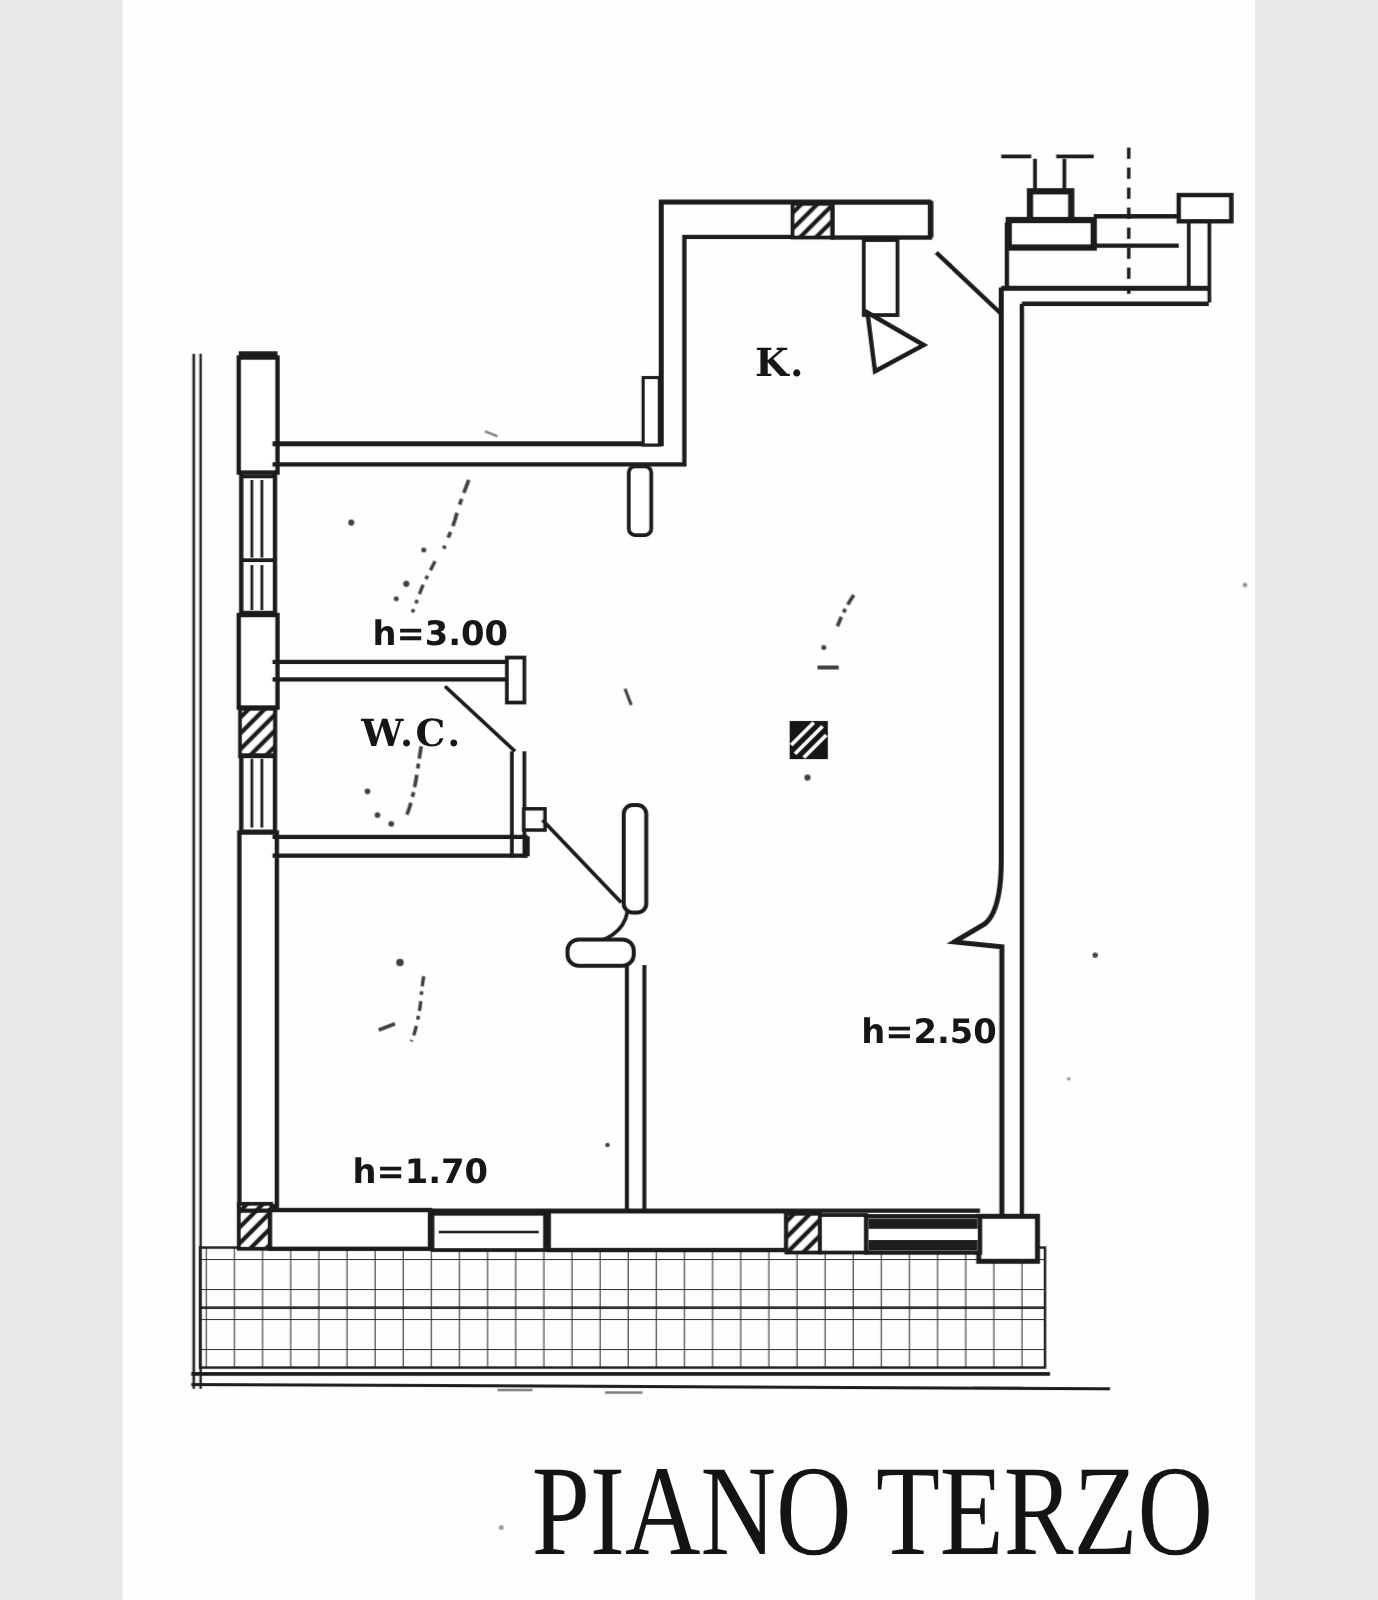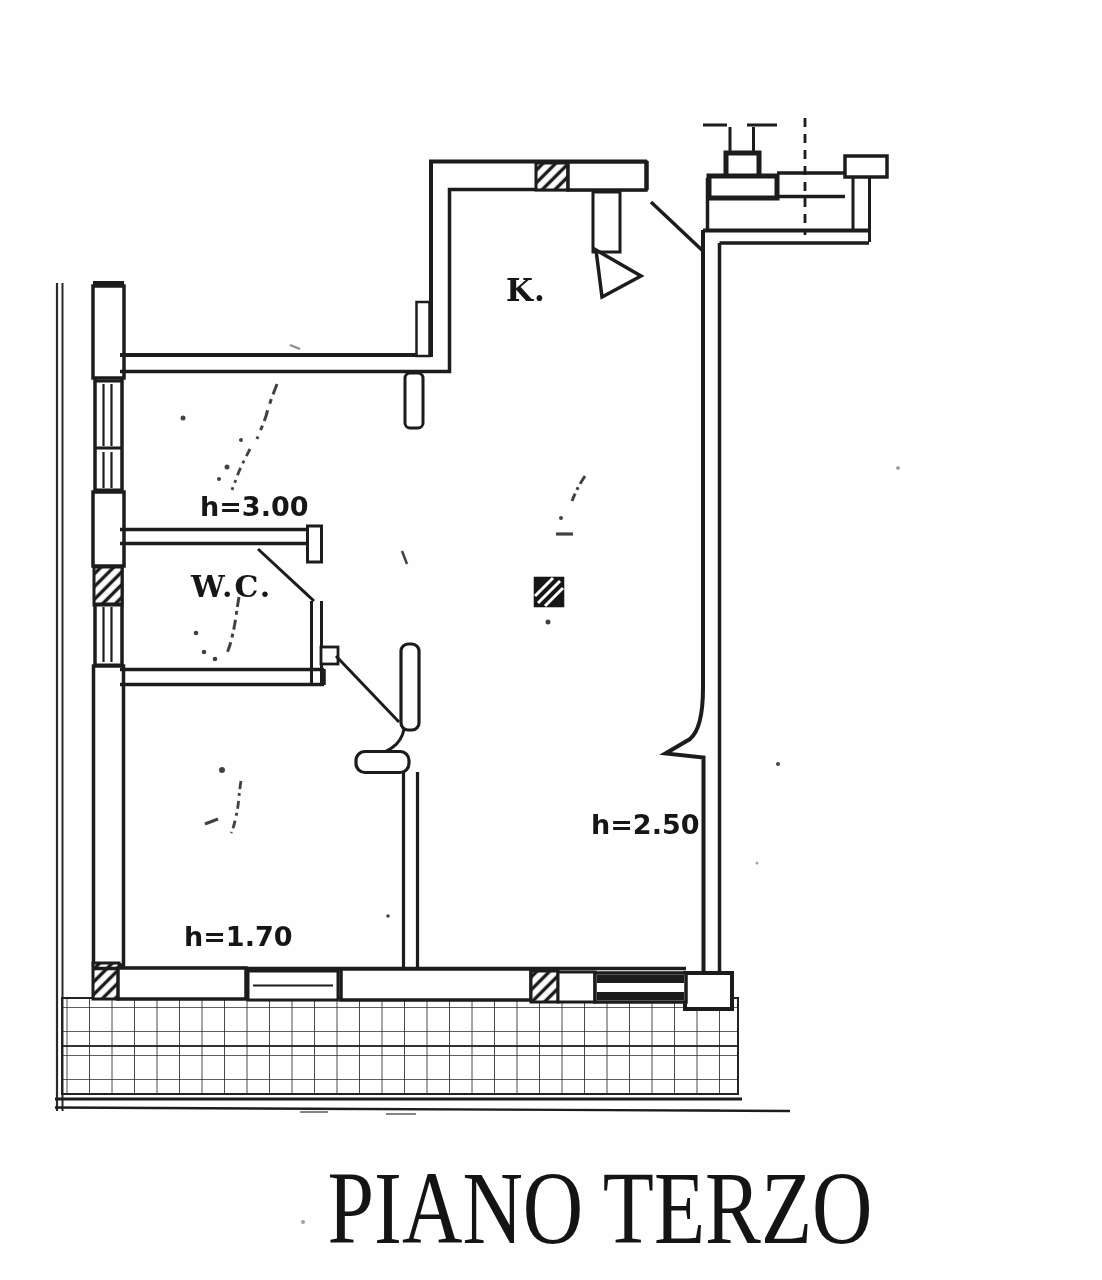--- a/index.html
+++ b/index.html
@@ -1,17 +1,17 @@
 <!DOCTYPE html>
 <html><head>
 <meta charset="utf-8">
 <style>
   html,body{margin:0;padding:0;background:#e8e8e8;}
   .page{
-    position:relative;width:1102px;height:1280px;margin:0 auto;
+    position:relative;width:906px;height:1280px;margin:0 auto;
     background:#fefefe;overflow:hidden;
     font-family:"DejaVu Sans",sans-serif;
   }
   svg{display:block;}
   text{fill:#141414;}
   .lbl-sans{font-family:"DejaVu Sans",sans-serif;font-weight:bold;}
   .lbl-serif{font-family:"DejaVu Serif",serif;font-weight:bold;}
   .title-serif{font-family:"Liberation Serif","DejaVu Serif",serif;font-weight:400;}
 </style>
 </head>

